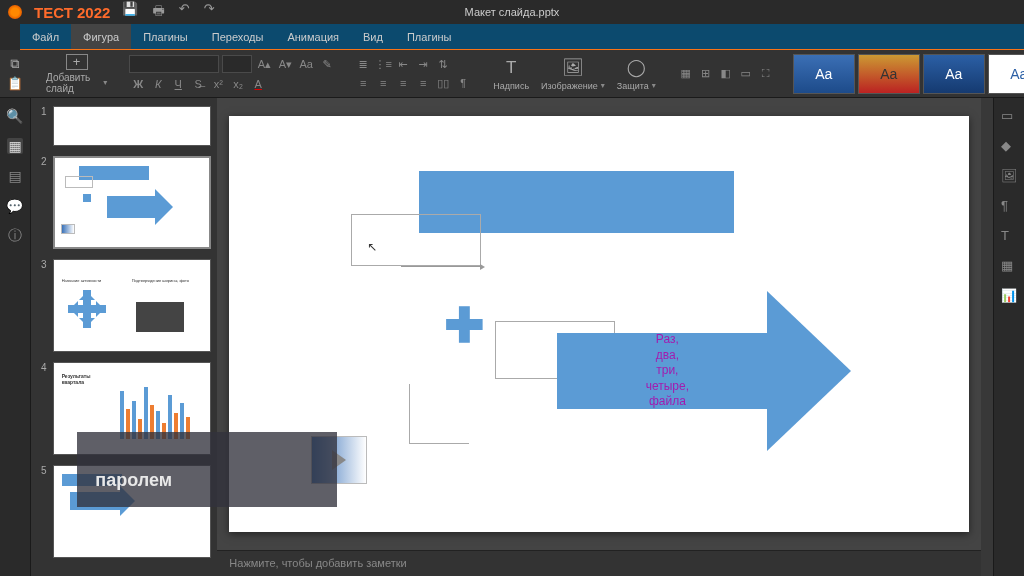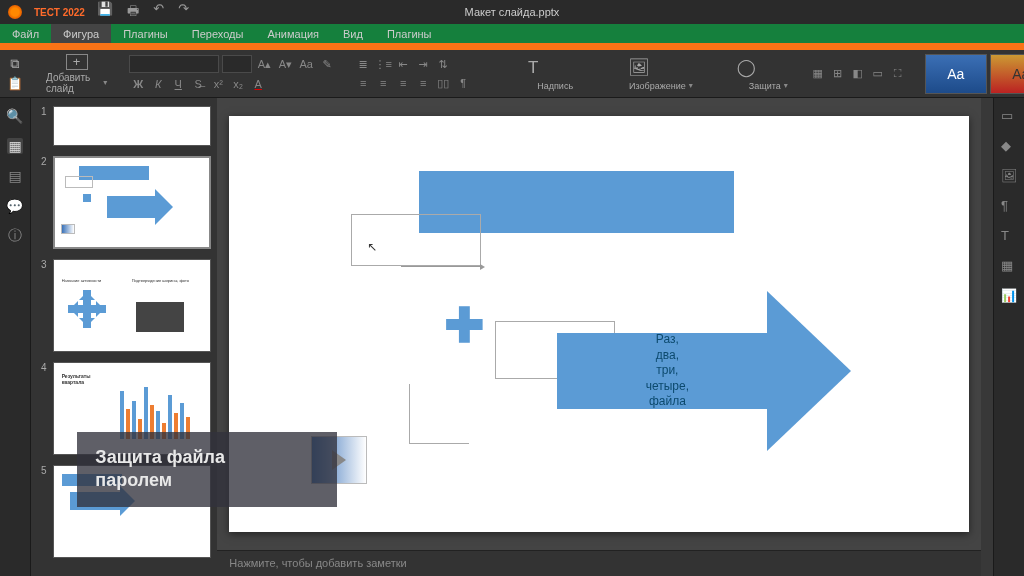--- a/index.html
+++ b/index.html
@@ -1,41 +1,41 @@
 <!DOCTYPE html>
 <html><head>
 <meta charset="utf-8">
 <style>
 * { margin: 0; padding: 0; box-sizing: border-box; font-family: Arial, sans-serif; }
 body { background: #2a2a2a; color: #ccc; font-size: 11px; overflow: hidden; width: 1024px; height: 576px; }
 .titlebar { height: 24px; background: #2a2a2a; display: flex; align-items: center; padding: 0 8px; gap: 12px; }
 .titlebar .logo { width: 14px; height: 14px; background: radial-gradient(circle, #ff8800 40%, #cc3300 100%); border-radius: 50%; }
-.titlebar .brand { color: #ff6b2b; font-size: 10px; font-weight: bold; }
+.titlebar .brand { color: #ff6b2b; font-size: 15px; font-weight: bold; }
 .titlebar .qat { display: flex; gap: 14px; color: #999; }
 .titlebar .qat span { cursor: pointer; font-size: 13px; }
 .titlebar .doc-title { position: absolute; left: 50%; transform: translateX(-50%); font-size: 11px; color: #ccc; }
-.menubar { height: 26px; background: #15803d; display: flex; align-items: stretch; border-bottom: 7px solid #f97316; }
+.menubar { height: 26px; background: #0c4a6e; display: flex; align-items: stretch; border-bottom: 1px solid #f97316; margin-left: 20px; }
 .menubar .menu-item { padding: 0 12px; display: flex; align-items: center; cursor: pointer; color: #ccc; font-size: 11px; }
 .menubar .menu-item.active { background: #444; }
 .ribbon { height: 48px; background: #333; display: flex; align-items: center; padding: 0 6px; gap: 6px; border-bottom: 1px solid #1a1a1a; }
 .ribbon-col { display: flex; flex-direction: column; gap: 4px; }
 .ribbon-icon { width: 18px; height: 16px; display: flex; align-items: center; justify-content: center; color: #aaa; cursor: pointer; font-size: 13px; }
 .ribbon-sep { width: 1px; height: 36px; background: #4a4a4a; margin: 0 3px; }
 .add-slide { display: flex; flex-direction: column; align-items: center; gap: 2px; cursor: pointer; padding: 2px 4px; }
 .add-slide-box { width: 22px; height: 16px; border: 1px solid #888; display: flex; align-items: center; justify-content: center; color: #aaa; font-size: 13px; }
 .add-slide-label { font-size: 10px; color: #aaa; display: flex; align-items: center; gap: 13px; }
 .font-row { display: flex; gap: 3px; align-items: center; }
 .font-row select, .font-row .select-mock { background: #2a2a2a; border: 1px solid #4a4a4a; color: #888; font-size: 10px; padding: 1px 4px; height: 18px; }
 .font-name { width: 90px; }
 .font-size { width: 30px; }
 .btn-row { display: flex; gap: 2px; }
 .mini-btn { width: 18px; height: 16px; display: flex; align-items: center; justify-content: center; color: #888; cursor: pointer; font-size: 11px; }
 .ribbon-labeled { display: flex; flex-direction: column; align-items: center; gap: 2px; cursor: pointer; padding: 0 3px; }
 .ribbon-labeled .icon-box { height: 22px; display: flex; align-items: center; justify-content: center; color: #aaa; font-size: 17px; }
-.ribbon-labeled .lbl { font-size: 9px; color: #aaa; white-space: nowrap; display: flex; gap: 3px; align-items: center; margin-left: 44px; }
+.ribbon-labeled .lbl { font-size: 9px; color: #aaa; white-space: nowrap; display: flex; gap: 3px; align-items: center; }
 .theme-strip { display: flex; gap: 3px; margin-left: auto; }
 .theme-thumb { width: 62px; height: 40px; border: 1px solid #555; display: flex; align-items: center; justify-content: center; font-size: 14px; position: relative; overflow: hidden; }
 .theme-thumb .aa { position: relative; z-index: 2; }
 .workspace { display: flex; height: 478px; }
 .leftbar { width: 32px; background: #2a2a2a; display: flex; flex-direction: column; align-items: center; padding-top: 10px; gap: 14px; border-right: 1px solid #1a1a1a; }
 .leftbar .tool { width: 16px; height: 16px; color: #888; cursor: pointer; font-size: 14px; display: flex; align-items: center; justify-content: center; }
 .leftbar .tool.active { color: #ddd; background: #444; padding: 2px; border-radius: 2px; }
 .slide-panel { width: 192px; background: #333; overflow-y: auto; padding: 8px 6px; }
 .slide-item { display: flex; gap: 6px; margin-bottom: 10px; }
 .slide-num { font-size: 10px; color: #aaa; width: 10px; text-align: right; }
@@ -49,21 +49,21 @@
 .rightbar .tool { width: 16px; height: 16px; color: #888; cursor: pointer; font-size: 13px; }
 .scrollbar-v { width: 12px; background: #383838; }
 
 
 .shape-rect { background: #5b9bd5; position: absolute; }
 .shape-frame { border: 1px solid #aaa; position: absolute; }
 .shape-plus { position: absolute; color: #5b9bd5; font-weight: bold; }
 .arrow-right { position: absolute; }
 .arrow-body { background: #5b9bd5; position: absolute; }
 .arrow-head { position: absolute; width: 0; height: 0; border-style: solid; }
-.arrow-text { position: absolute; color: #0c4a6e; font-size: 12px; text-align: center; line-height: 1.3; width: 100%; top: 50%; transform: translateY(-50%); }
+.arrow-text { position: absolute; color: #a21caf; font-size: 12px; text-align: center; line-height: 1.3; width: 100%; top: 50%; transform: translateY(-50%); }
 .grad-box { position: absolute; background: linear-gradient(to right, #3971b8, #fff); border: 1px solid #bbb; display: flex; align-items: center; justify-content: center; }
 .play-tri { width: 0; height: 0; border-left: 14px solid #888; border-top: 10px solid transparent; border-bottom: 10px solid transparent; }
 .line-arrow { position: absolute; border-top: 1px solid #999; }
 .line-arrow::after { content: ""; position: absolute; right: -4px; top: -3px; border-left: 5px solid #999; border-top: 3px solid transparent; border-bottom: 3px solid transparent; }
 
 .overlay-caption { position: absolute; background: rgba(50,50,60,0.78); color: #e8e8e8; font-size: 18px; font-weight: bold; padding: 14px 18px; line-height: 1.3; }
 
 
 .t-rect { position: absolute; background: #5b9bd5; }
 .t-frame { position: absolute; border: 1px solid #bbb; }
@@ -305,21 +305,21 @@
         </div>
 
         <div style="position:absolute;left:138px;top:124px;font-size:12px;color:#333">↖</div>
       </div>
     </div>
     <div class="notes">
       <span>Нажмите, чтобы добавить заметки</span>
     </div>
 
     <div class="overlay-caption" style="left:-140px;top:334px;width:260px">
-      <span>Защита файла</span><br><span>паролем</span>
+      <br><span>паролем</span>
     </div>
   </div>
 
   <div class="scrollbar-v"></div>
 
   <div class="rightbar">
     <div class="tool">▭</div>
     <div class="tool">◆</div>
     <div class="tool">🖼</div>
     <div class="tool">¶</div>

